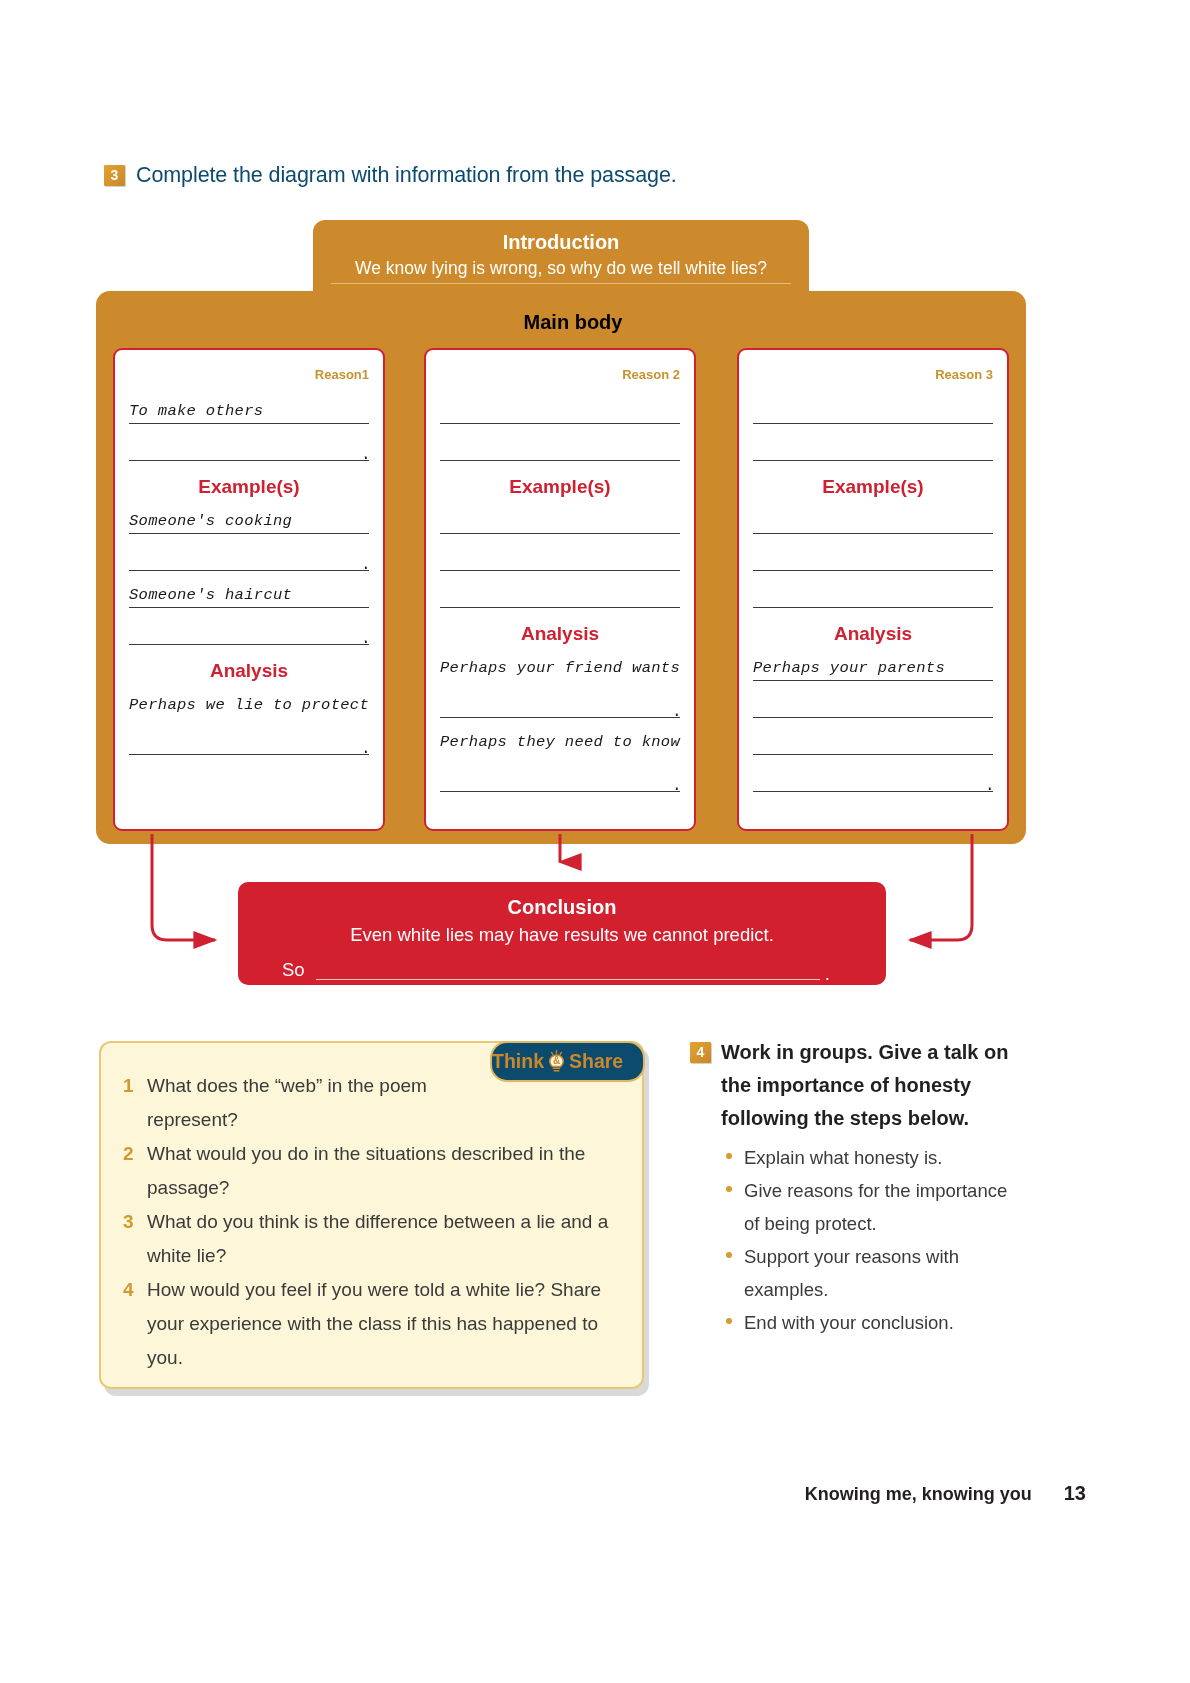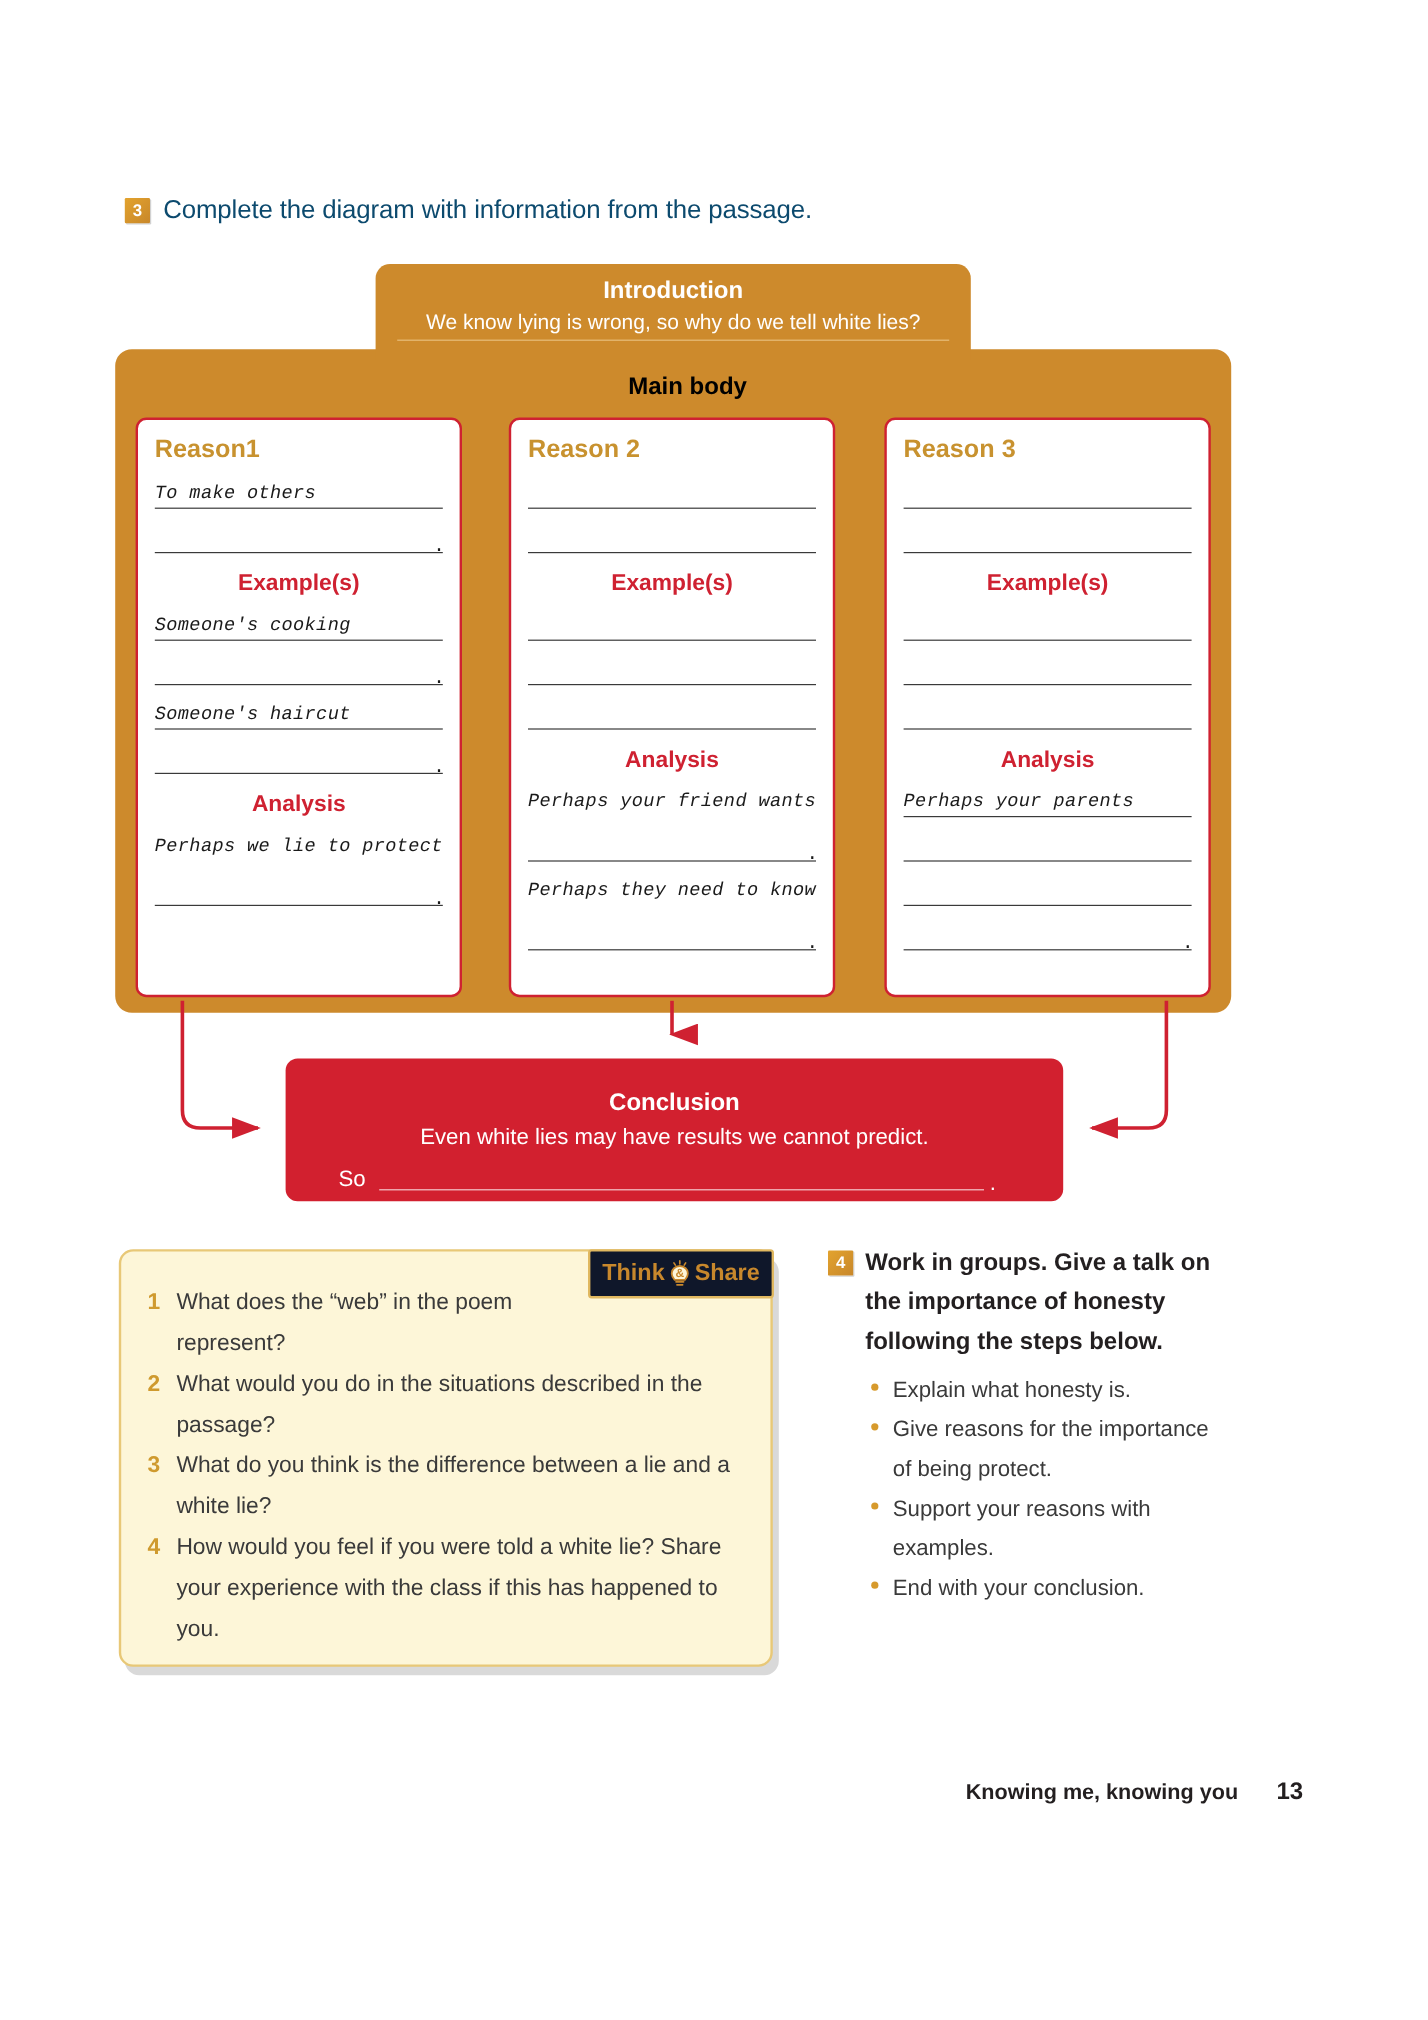--- a/index.html
+++ b/index.html
@@ -111,22 +111,22 @@
     border: 2px solid #cf2131;
     border-radius: 9px;
     box-sizing: border-box;
     padding: 12px 14px 0 14px;
   }
   #reason-card-1 { left: 113px; }
   #reason-card-2 { left: 424px; }
   #reason-card-3 { left: 737px; }
 
   .reason-title {
-    text-align: left;
-    font-size: 21px;
+    text-align: right;
+    font-size: 13px;
     font-weight: bold;
     color: #c8922f;
     line-height: 25px;
     margin-bottom: 5px;
   }
   .sub-title {
     text-align: center;
     font-size: 19px;
     font-weight: bold;
     color: #cf2131;
@@ -185,26 +185,26 @@
     height: 1683px;
     pointer-events: none;
   }
 
   
   .conclusion-box {
     position: absolute;
     left: 238px;
     top: 882px;
     width: 648px;
-    height: 119px;
+    height: 103px;
     background: #d2202f;
     border-radius: 10px;
     box-sizing: border-box;
     color: #ffffff;
-    padding-top: 24px;
+    padding-top: 12px;
   }
   .conclusion-title {
     text-align: center;
     font-size: 20px;
     font-weight: bold;
     line-height: 27px;
   }
   .conclusion-sub {
     text-align: center;
     font-size: 18.5px;
@@ -255,27 +255,26 @@
     border-radius: 12px;
     box-sizing: border-box;
     padding: 26px 18px 0 22px;
   }
   .ts-tab {
     position: absolute;
     left: 490px;
     top: 1041px;
     width: 155px;
     height: 41px;
-    background: #0f172a;
+    background: #0c4a6e;
     border: 2px solid #e0b860;
-    border-radius: 3px;
+    border-radius: 17px;
     box-sizing: border-box;
     display: flex;
     align-items: center;
-    justify-content: center;
     gap: 1px;
     color: #c8882c;
     font-size: 19.5px;
     font-weight: bold;
   }
   .bulb-icon {
     width: 21px;
     height: 24px;
     position: relative;
     margin: 0 1px;

